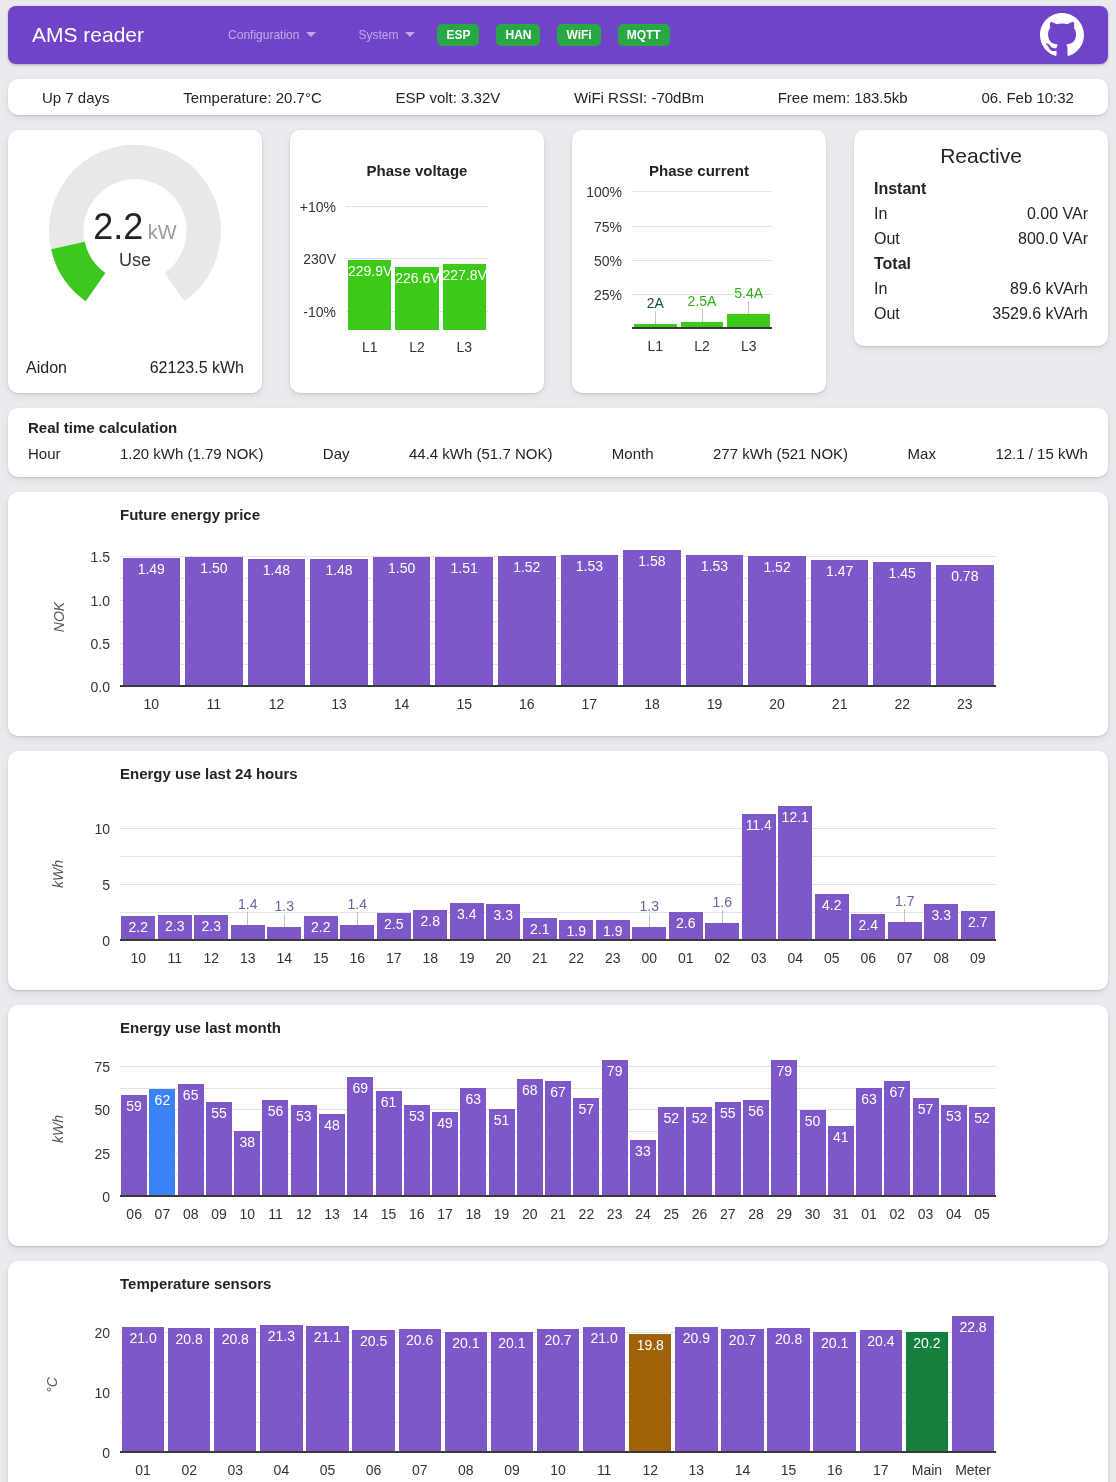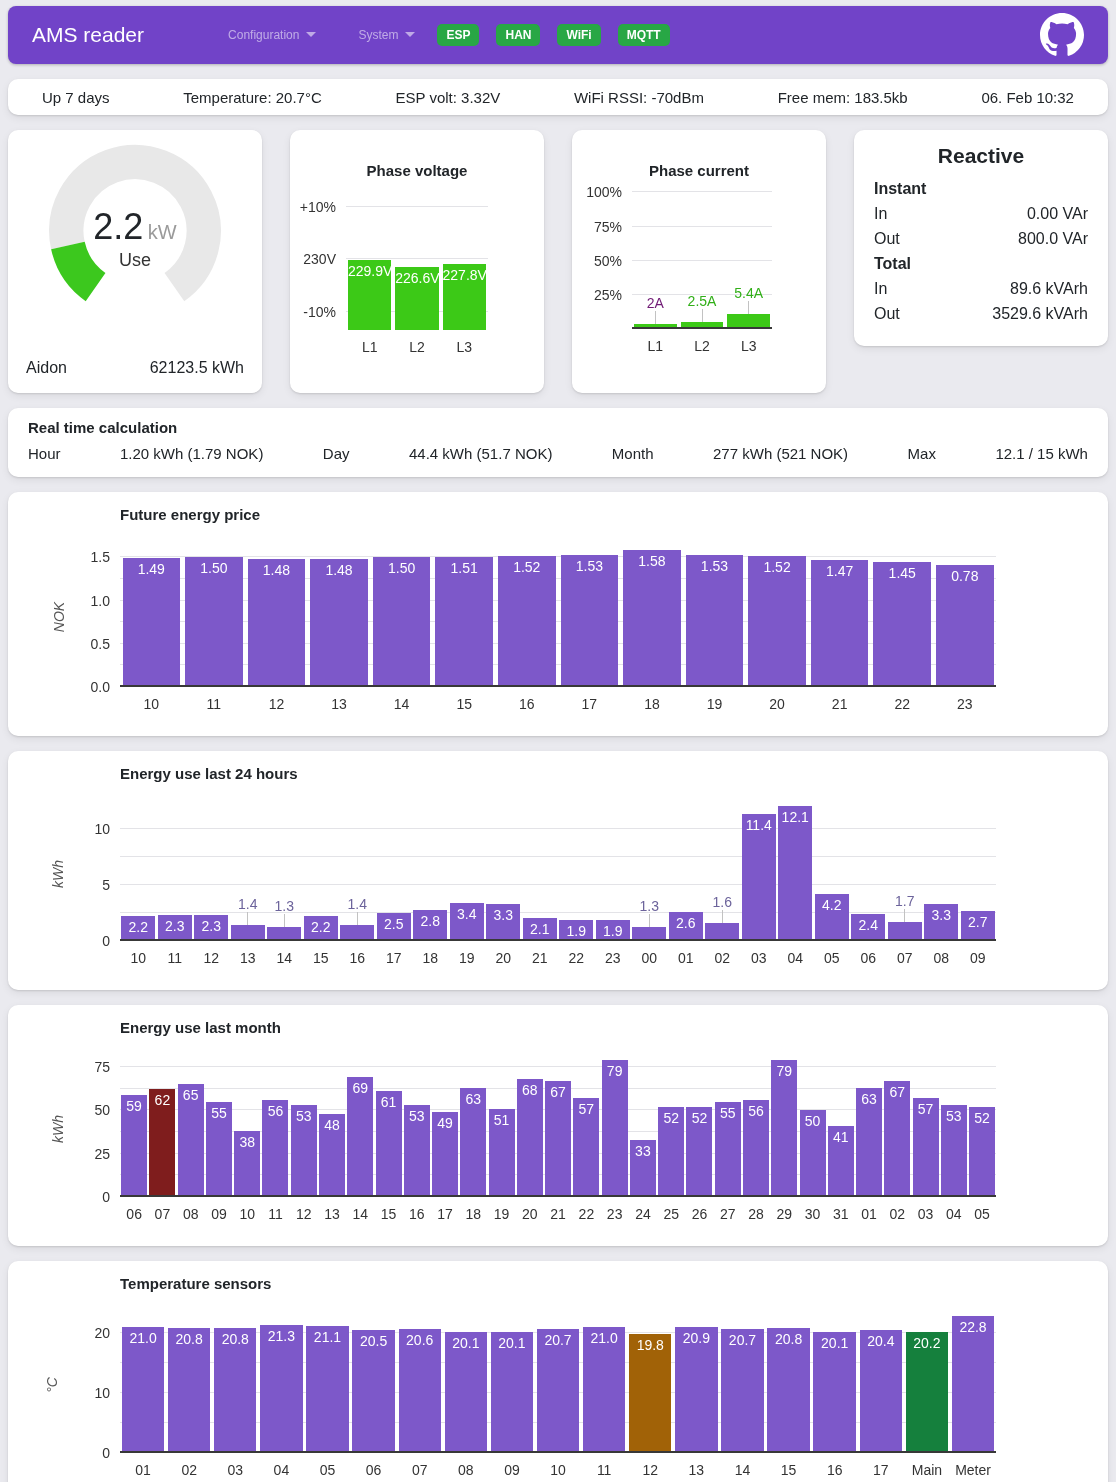--- a/index.html
+++ b/index.html
@@ -34,21 +34,21 @@
   .g-label { font-size: 18px; color: #333; margin-top: 2px; }
   .gauge-foot { position: absolute; left: 18px; right: 18px; bottom: 16px; display: flex; justify-content: space-between; font-size: 16px; }
 
   
   .chart-title-sm { text-align: center; font-weight: bold; font-size: 15px; margin-top: 32px; }
   .pv .chart-host { margin-top: 28px; }
   .pc .chart-host { margin-top: 8px; }
 
   
   .reactive-card { padding: 14px 20px 20px 20px; }
-  .r-title { text-align: center; font-size: 21px; margin-bottom: 8px; font-weight: bold; }
+  .r-title { text-align: center; font-size: 21px; margin-bottom: 8px; }
   .r-head { font-weight: bold; font-size: 16px; line-height: 25px; }
   .r-row { display: flex; justify-content: space-between; font-size: 16px; line-height: 25px; }
 
   
   .rt-card { padding: 11px 20px 15px 20px; }
   .rt-title { font-weight: bold; font-size: 15px; margin-bottom: 9px; }
   .rt-row { display: flex; justify-content: space-between; font-size: 15px; }
 
   
   .big-chart { padding: 14px 20px 24px 20px; }
@@ -170,21 +170,21 @@
             <div class="ytick" style="bottom: calc(72.1154% - 8px);">75%</div>
             <div class="gridline" style="bottom: 48.0769%;"></div>
             <div class="ytick" style="bottom: calc(48.0769% - 8px);">50%</div>
             <div class="gridline" style="bottom: 24.0385%;"></div>
             <div class="ytick" style="bottom: calc(24.0385% - 8px);">25%</div>
             <div class="baseline"></div>
             <div class="bar-row">
               <div class="slot">
                 <div class="bar" style="height: 3.84615%; background: rgb(60, 201, 23);">
                   <div class="out-wrap">
-                    <span class="out-label" style="color: #701a75;">2A</span>
+                    <span class="out-label" style="color: #14532d;">2A</span>
                     <i class="connector"></i>
                   </div>
                 </div>
               </div>
               <div class="slot">
                 <div class="bar" style="height: 4.80769%; background: rgb(60, 201, 23);">
                   <div class="out-wrap">
                     <span class="out-label" style="color: rgb(49, 175, 24);">2.5A</span>
                     <i class="connector"></i>
                   </div>
@@ -558,21 +558,21 @@
           <div class="gridline" style="bottom: 0%;"></div>
           <div class="ytick" style="bottom: calc(0% - 8px);">0</div>
           <div class="baseline"></div>
           <div class="bar-row">
             <div class="slot">
               <div class="bar" style="height: 74.6835%; background: rgb(125, 88, 201);">
                 <span class="in-label">59</span>
               </div>
             </div>
             <div class="slot">
-              <div class="bar" style="height: 78.481%; background: #7f1d1d;">
+              <div class="bar" style="height: 78.481%; background: #3b82f6;">
                 <span class="in-label">62</span>
               </div>
             </div>
             <div class="slot">
               <div class="bar" style="height: 82.2785%; background: rgb(125, 88, 201);">
                 <span class="in-label">65</span>
               </div>
             </div>
             <div class="slot">
               <div class="bar" style="height: 69.6203%; background: rgb(125, 88, 201);">

